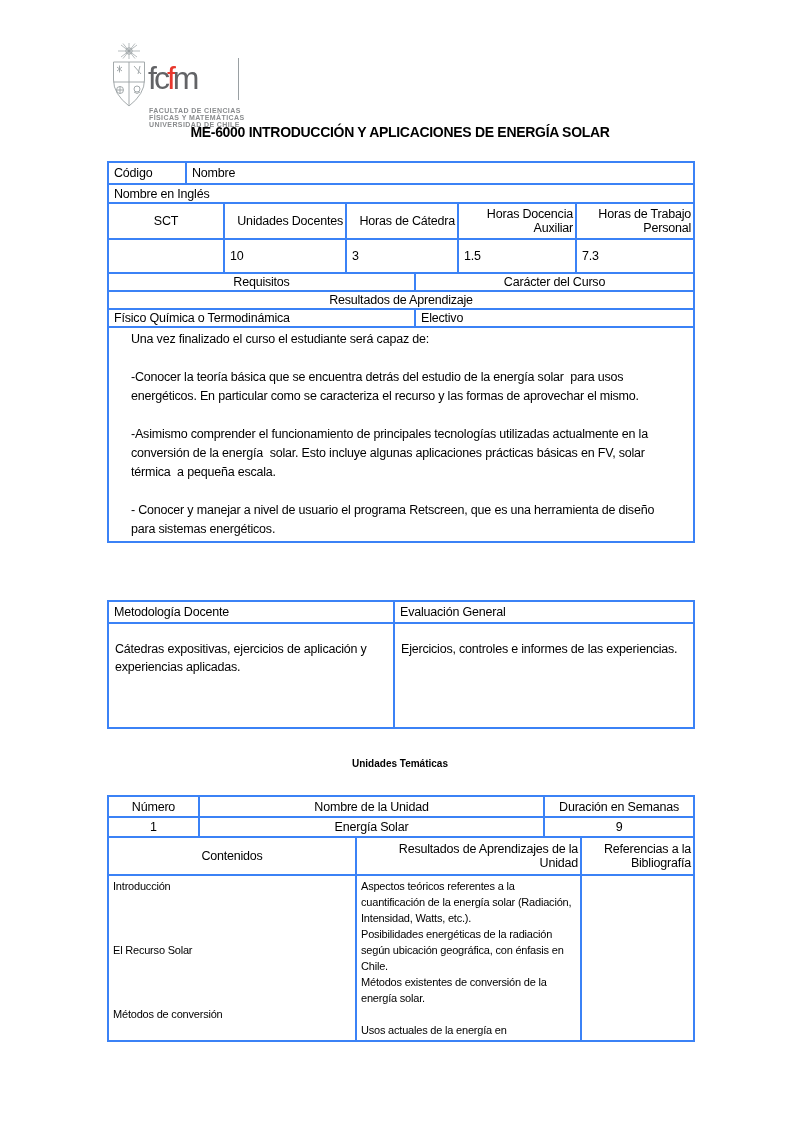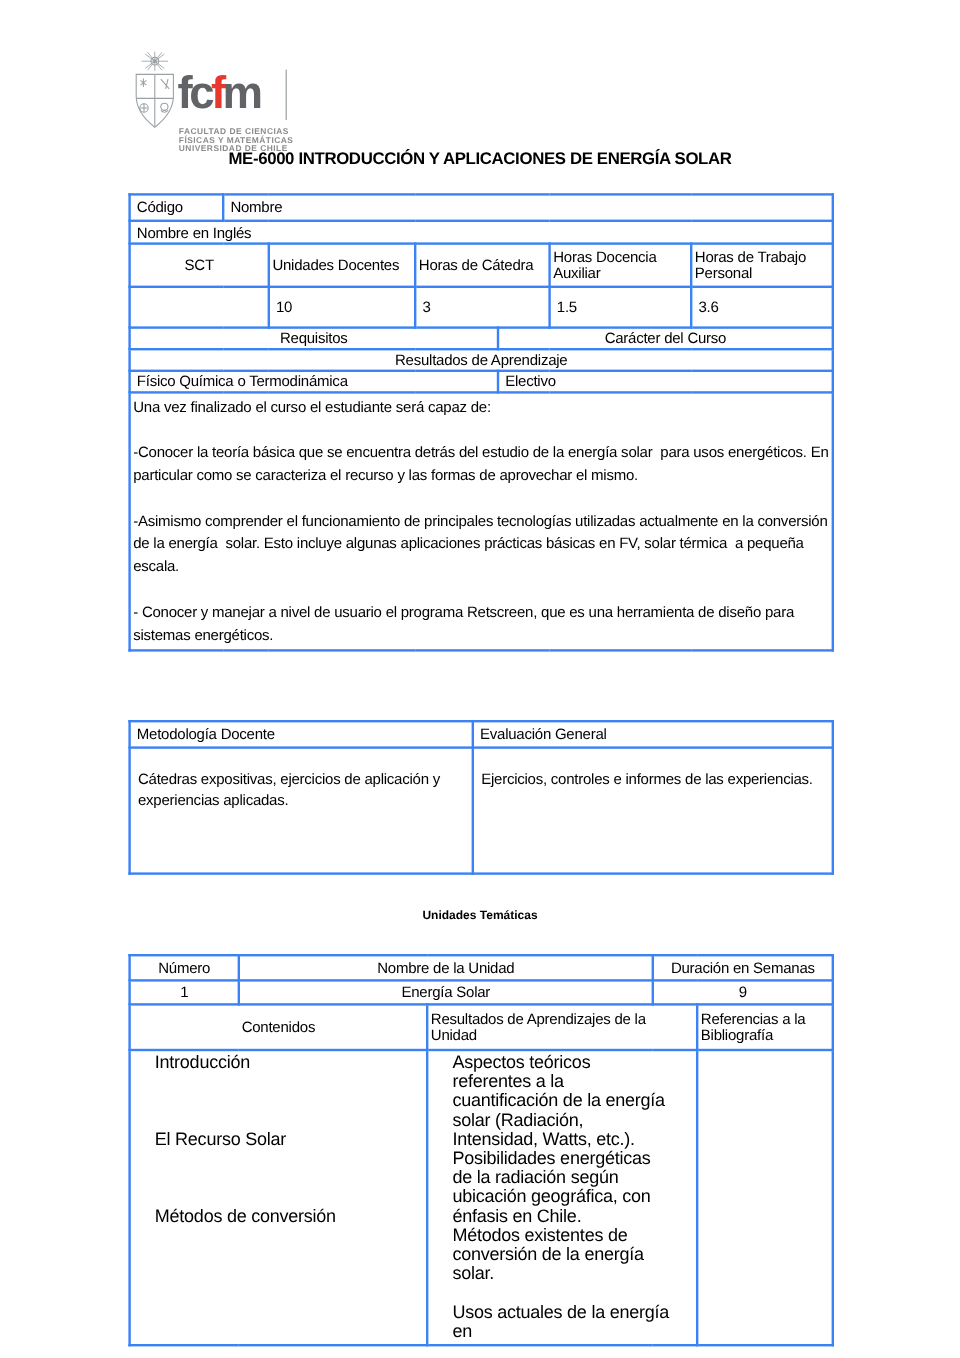--- a/index.html
+++ b/index.html
@@ -2,47 +2,47 @@
 <html><head>
 <meta charset="utf-8">
 <style>
   html,body { margin:0; padding:0; background:#ffffff; }
   body { width:800px; height:1132px; font-family:"Liberation Sans", sans-serif; color:#000; }
   .page { position:relative; width:800px; height:1132px; background:#fff; overflow:hidden; }
 
   
   .logo-emblem { position:absolute; left:110px; top:42px; width:38px; height:66px; }
   .wordmark { position:absolute; left:148px; top:52px; height:52px;
-              font-weight:bold; font-size:38px; line-height:52px; letter-spacing:-3px;
+              font-weight:normal; font-size:32px; line-height:52px; letter-spacing:-3px;
               color:#626366; white-space:nowrap; }
   .wordmark .red { color:#e8372d; }
   .wordmark-bar { position:absolute; left:238px; top:58px; width:1px; height:42px; background:#9aa0a3; }
   .logo-caption { position:absolute; left:149px; top:107px; font-size:7px; line-height:7px;
                   letter-spacing:.4px; color:#8a8c8e; font-weight:bold; }
 
   
   .doc-title { position:absolute; left:107px; top:124px; width:586px; text-align:center;
                font-weight:bold; font-size:14px; letter-spacing:-.3px; }
 
   
   table { border-collapse:collapse; table-layout:fixed; position:absolute; left:107px;
           font-size:12.5px; letter-spacing:-.2px; }
   td { border:2px solid #3b82f6; padding:0 5px; vertical-align:middle; overflow:hidden; }
   .c { text-align:center; }
   .top { vertical-align:top; }
   .prewrap { white-space:pre-wrap; }
-  .hdr2 { padding:0 2px; text-align:left;margin-top:40px; }
+  .hdr2 { padding:0 2px; text-align:right;margin-top:40px; }
 
   .t-course { top:161px; width:586px; }
   .t-method { top:600px; width:586px; }
   .t-unit   { top:795px; width:586px; }
 
-  .t-course .bigcell { line-height:19px; padding:2px 2px; }
+  .t-course .bigcell { line-height:19px; padding:2px 22px; }
   .t-method .bodycell { line-height:18px; padding:16px 6px 4px 6px; }
-  .t-unit   .contentcell { font-size:15px; line-height:16px; padding:2px 20px; }
+  .t-unit   .contentcell { font-size:11px; line-height:16px; padding:2px 4px; }
 
   .section-heading { position:absolute; left:107px; top:758px; width:586px; text-align:center;
                      font-weight:bold; font-size:10px; }
 </style>
 </head>
 <body>
 
 <div class="page">
 
   <svg class="logo-emblem" viewBox="0 0 38 66" fill="none" stroke="#9aa0a3" stroke-width="0.9">
@@ -104,21 +104,21 @@
       <td class="hdr2">Unidades Docentes</td>
       <td colspan="2" class="hdr2">Horas de Cátedra</td>
       <td class="hdr2">Horas Docencia Auxiliar</td>
       <td class="hdr2">Horas de Trabajo Personal</td>
     </tr>
     <tr style="height:34px">
       <td colspan="2"></td>
       <td>10</td>
       <td colspan="2">3</td>
       <td>1.5</td>
-      <td>3.6</td>
+      <td>7.3</td>
     </tr>
     <tr style="height:18px">
       <td colspan="4" class="c">Requisitos</td>
       <td colspan="3" class="c">Carácter del Curso</td>
     </tr>
     <tr style="height:18px">
       <td colspan="7" class="c">Resultados de Aprendizaje</td>
     </tr>
     <tr style="height:18px">
       <td colspan="4">Físico Química o Termodinámica</td>

